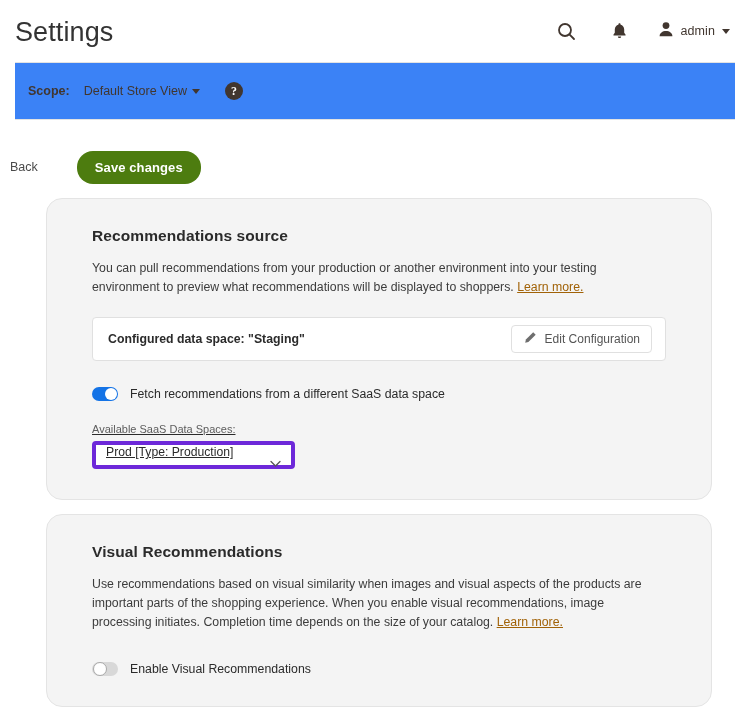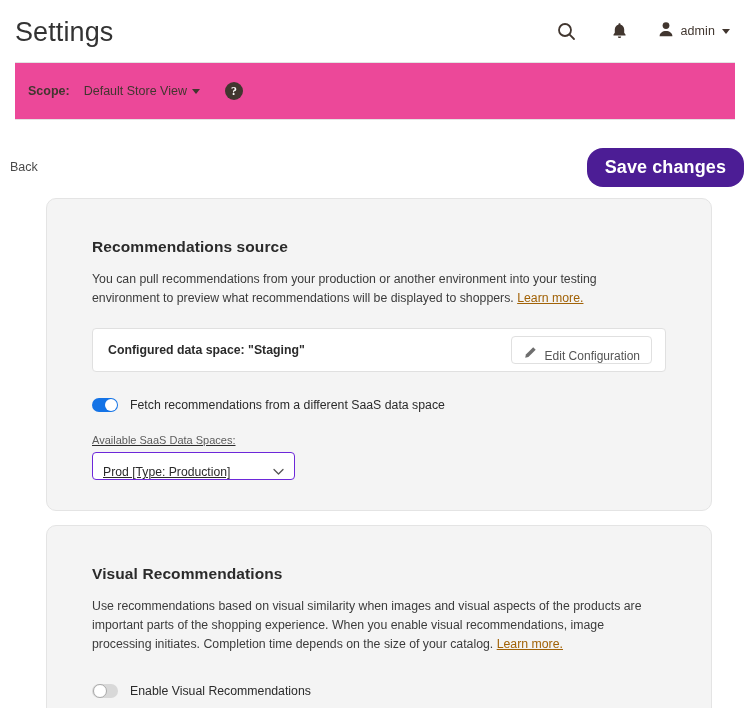--- a/index.html
+++ b/index.html
@@ -55,21 +55,21 @@
     border-right: 4px solid transparent;
     border-top: 5px solid #41362f;
     margin-left: 1px;
     margin-top: 1px;
   }
 
   
   .scope-bar {
     margin: 0 15px;
     height: 58px;
-    background: #ec4899;
+    background: #3b82f6;
     border-top: 1px solid #e3e3e3;
     border-bottom: 1px solid #e3e3e3;
     display: flex;
     align-items: center;
     padding-left: 13px;
   }
   .scope-label {
     font-size: 12.5px;
     font-weight: bold;
     color: #41362f;
@@ -96,55 +96,55 @@
     margin-left: 25px;
     line-height: 1;
     cursor: pointer;
     font-family: "Liberation Serif", serif;
   }
 
   
   .action-row {
     display: flex;
     align-items: center;
-    justify-content: space-between;
-    gap: 14px;
+    justify-content: flex-start;
+    gap: 29px;
     padding: 0 6px 0 0;
     height: 62px;
     margin-top: 16px;
   }
   .btn-back {
     background: transparent;
     border: none;
     font-size: 12.5px;
     color: #4a4a4a;
     cursor: pointer;
     padding: 8px 10px;
     font-family: "Liberation Sans", sans-serif;
   }
   .btn-save {
-    background: #4c1d95;
+    background: #4d7c0f;
     color: #ffffff;
     border: none;
     border-radius: 16px;
-    font-size: 18px;
+    font-size: 13px;
     font-weight: bold;
     padding: 9px 18px;
     cursor: pointer;
     letter-spacing: .1px;
     font-family: "Liberation Sans", sans-serif;
   }
 
   
   .content { padding: 0 38px 0 46px; }
   .card {
     background: #f4f4f4;
     border: 1px solid #e4e4e4;
-    border-radius: 10px;
-    padding: 39px 45px 30px 45px;
+    border-radius: 16px;
+    padding: 28px 45px 30px 45px;
     margin-bottom: 14px;
   }
   .card-title {
     font-size: 15.5px;
     font-weight: bold;
     color: #2b2b2b;
     margin-bottom: 14px;
     letter-spacing: .1px;
   }
   .card-desc {
@@ -170,21 +170,21 @@
     justify-content: space-between;
     padding: 0 13px 0 15px;
   }
   .dataspace-text {
     font-size: 12.3px;
     font-weight: bold;
     color: #2b2b2b;
   }
   .btn-edit {
     display: flex;
-    align-items: flex-end;
+    align-items: center;
     gap: 8px;
     background: #ffffff;
     border: 1px solid #e0e0e0;
     border-radius: 4px;
     height: 28px;
     padding: 0 11px;
     cursor: pointer;
     font-family: "Liberation Sans", sans-serif;
   }
   .btn-edit-label {
@@ -227,24 +227,24 @@
   .field-label {
     font-size: 11px;
     color: #5c5c5c;
     margin-bottom: 6px;
   }
   .select-box {
     position: relative;
     width: 203px;
     height: 28px;
     background: #ffffff;
-    border: 1px solid #6d28d9;
+    border: 4px solid #6d28d9;
     border-radius: 4px;
     display: flex;
-    align-items: flex-end;
+    align-items: flex-start;
     padding: 0 10px;
     cursor: pointer;
   }
   .select-value {
     font-size: 12.2px;
     color: #2b2b2b;
   }
   .chev {
     position: absolute;
     right: 10px;

